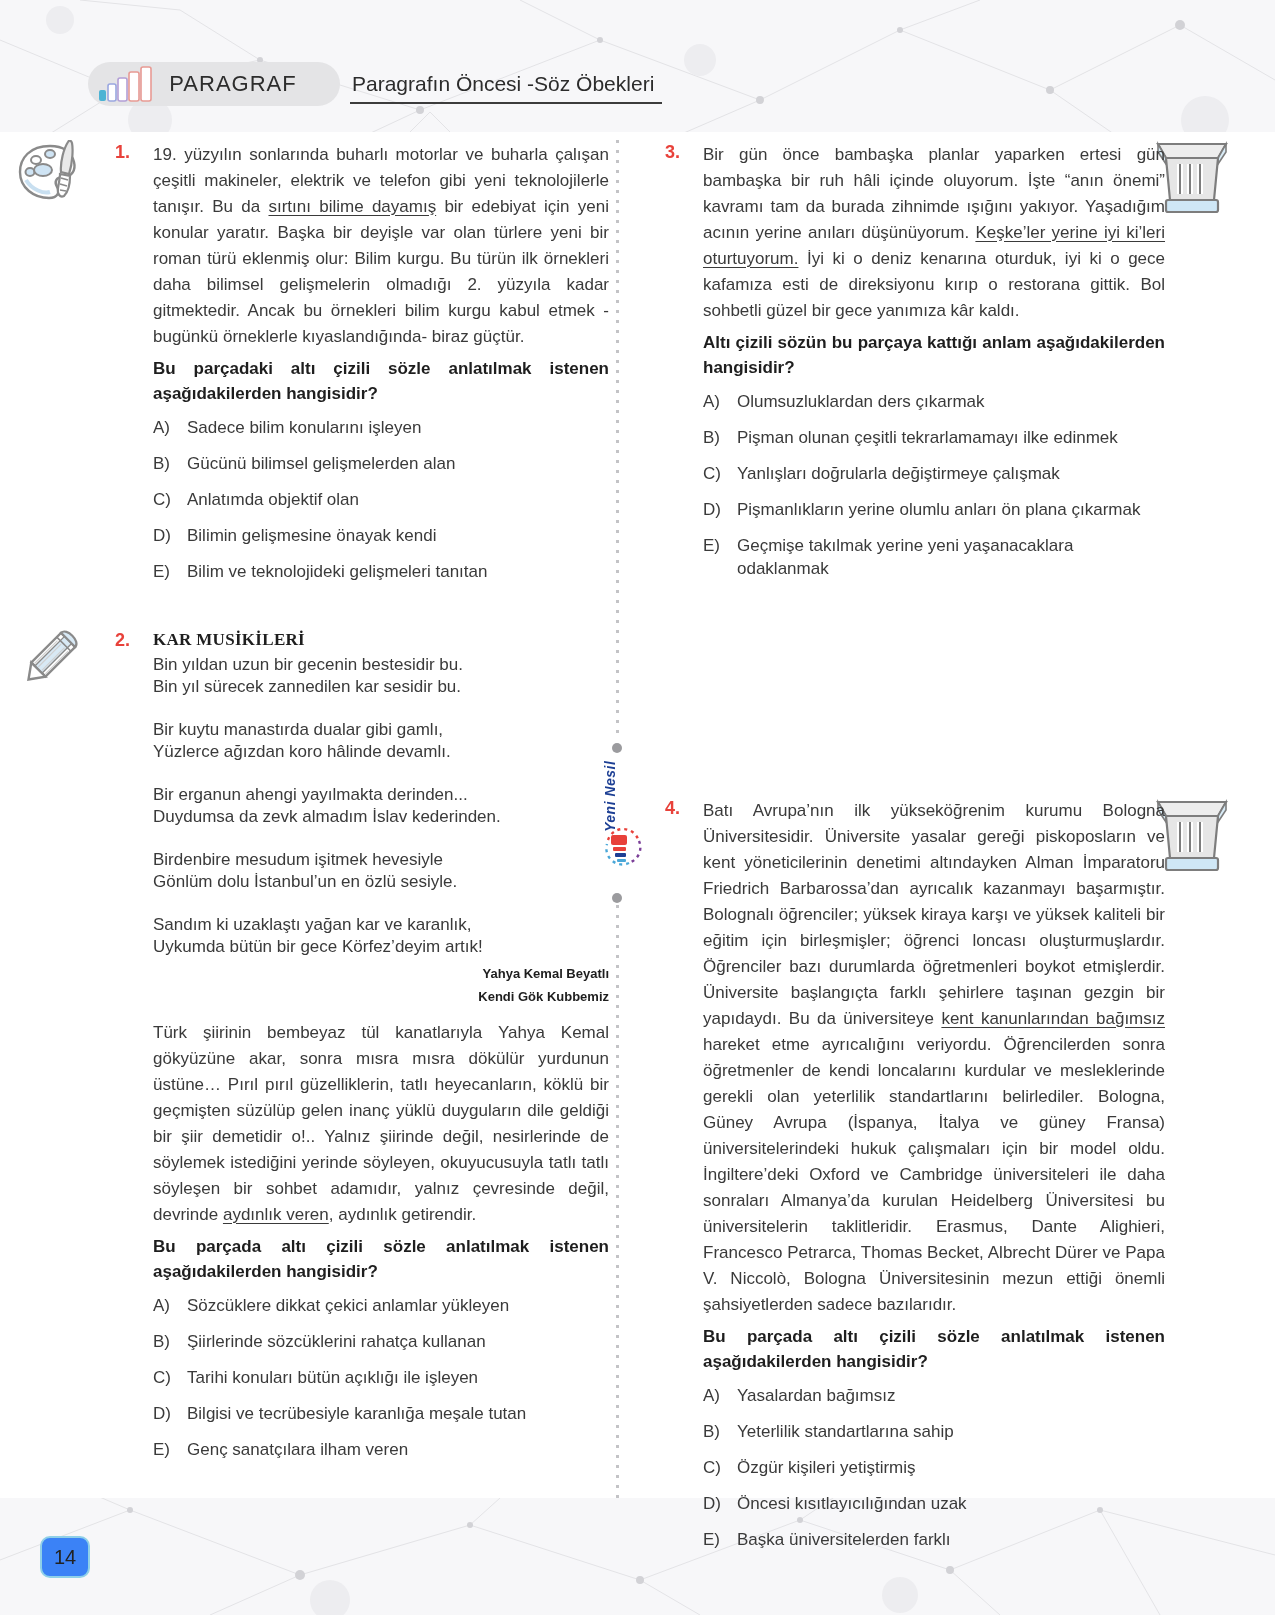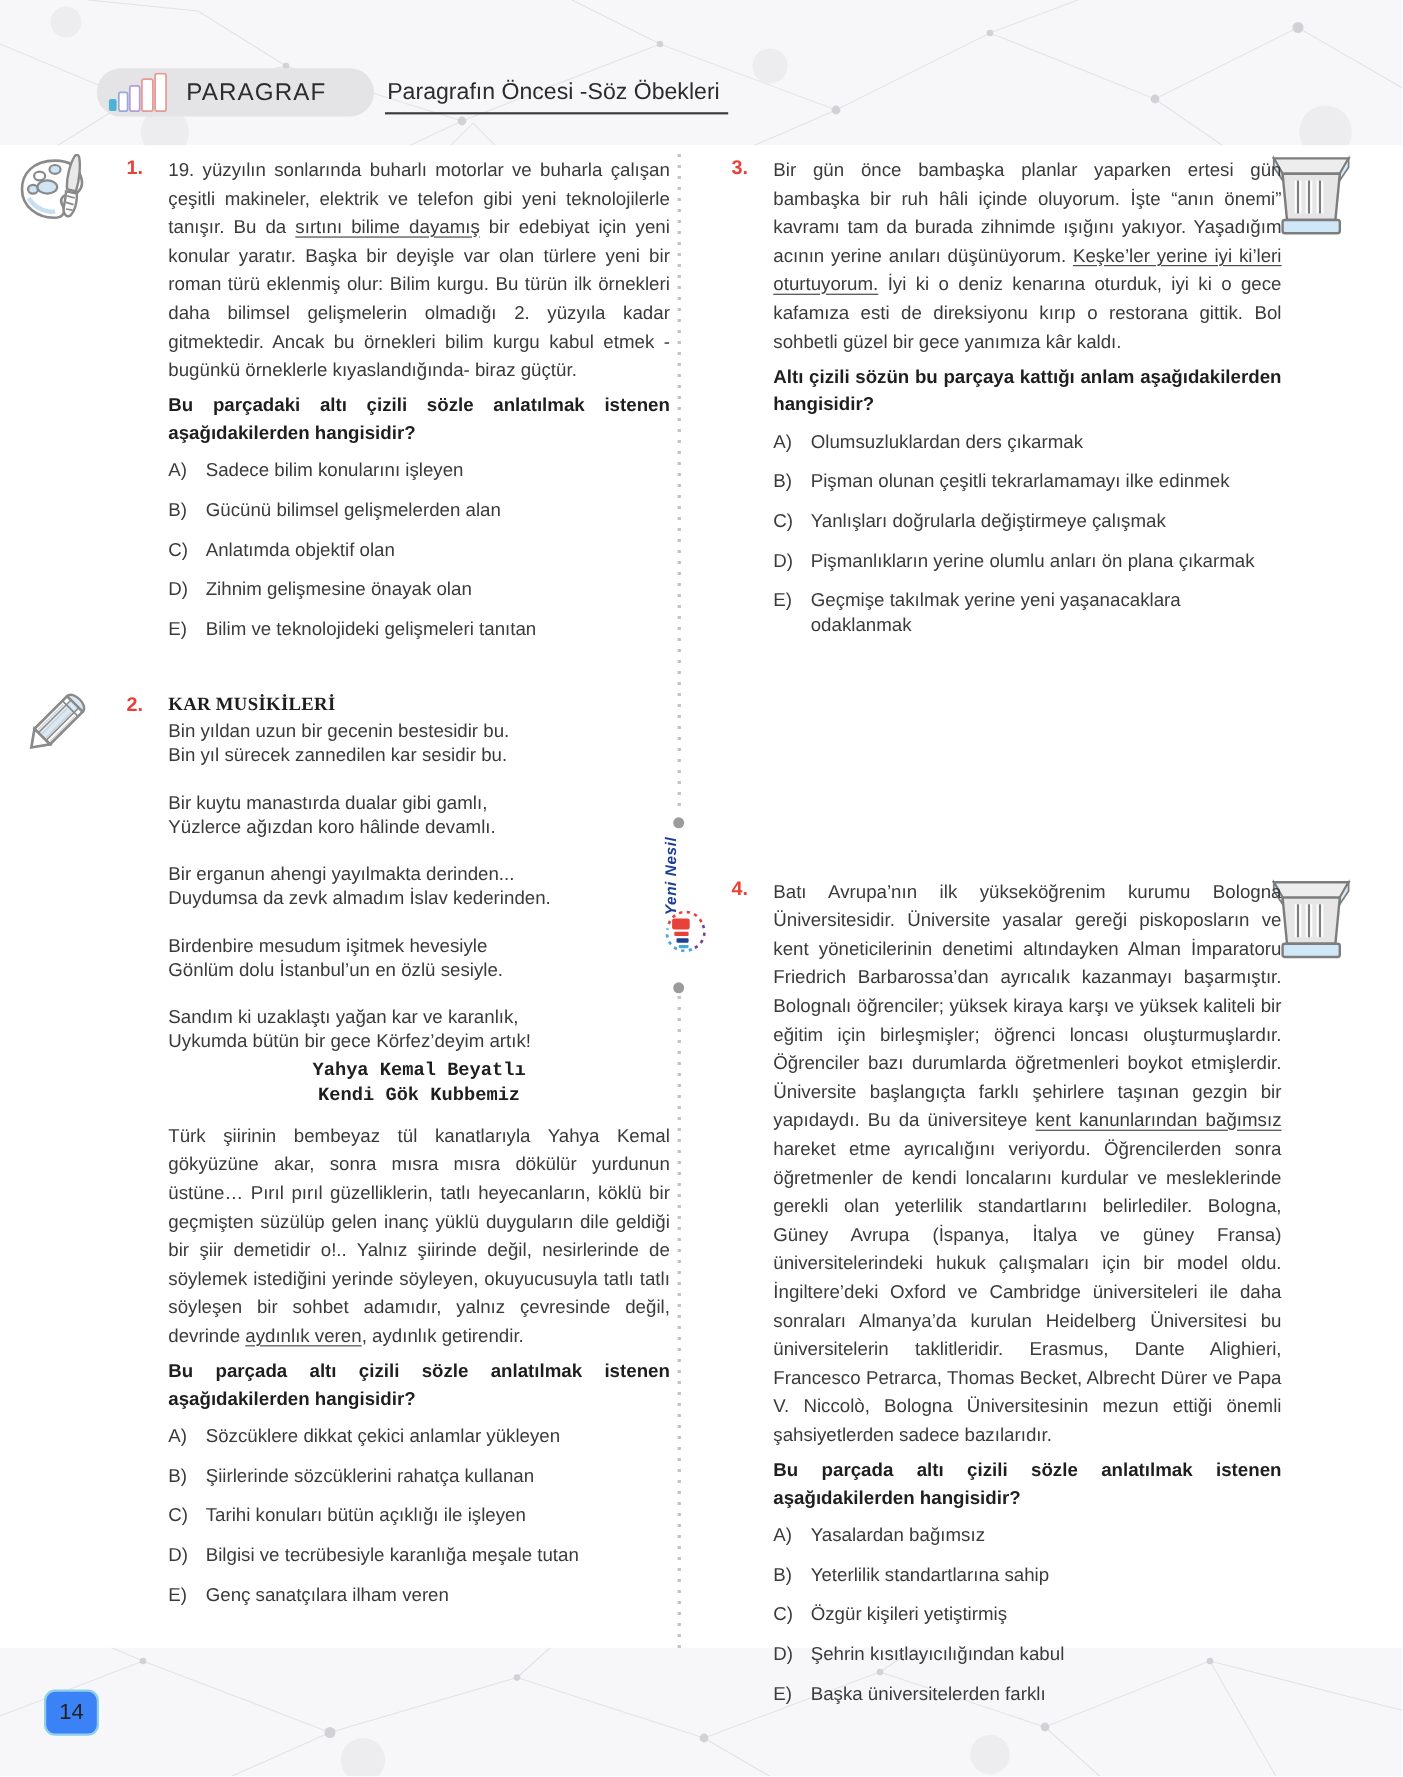--- a/index.html
+++ b/index.html
@@ -23,21 +23,21 @@
   .qbody{margin-left:38px;}
   .para{margin:0;font-size:17px;line-height:26px;text-align:justify;color:#3a3a3a;}
   .u{text-decoration:underline;text-underline-offset:3px;}
   .stem{margin:6px 0 10px 0;font-size:17px;line-height:25px;font-weight:bold;color:#1e1e1e;text-align:justify;}
   .options{list-style:none;margin:0;padding:0;}
   .option{position:relative;padding-left:34px;margin:0 0 13px 0;font-size:17px;line-height:23px;color:#3a3a3a;}
   .letter{position:absolute;left:0;top:0;}
   .poem-title{font-size:17px;font-weight:bold;color:#1e1e1e;letter-spacing:.3px;margin:0 0 4px 0;font-family:Liberation Serif, serif;}
   .stanza{margin:0 0 21px 0;}
   .pline{font-size:17px;line-height:22px;color:#3a3a3a;}
-  .attrib{text-align:center;font-weight:bold;color:#1e1e1e;font-size:17px;line-height:23px;margin:2px 0 12px 0;font-family:Liberation Mono, monospace;}
+  .attrib{text-align:right;font-weight:bold;color:#1e1e1e;font-size:13px;line-height:23px;margin:2px 0 12px 0;}
 
   
   .vdots{position:absolute;left:616px;width:3px;z-index:2;
          background:repeating-linear-gradient(to bottom,#c3c3c6 0 3px,transparent 3px 10px);}
   .bigdot{position:absolute;left:612px;width:10px;height:10px;border-radius:50%;background:#9b9b9e;z-index:2;}
   .brand-text{position:absolute;left:602px;top:748px;height:84px;writing-mode:vertical-rl;transform:rotate(180deg);
               font-size:14px;font-weight:bold;font-style:italic;letter-spacing:.5px;color:#1d3f94;z-index:3;}
   .brand-logo{position:absolute;left:602px;top:826px;z-index:3;}
 
   
@@ -169,21 +169,21 @@
 
     <section class="question" style="left:115px;top:142px;width:494px">
       <span class="qnum">1.</span>
       <div class="qbody">
         <p class="para"><span>19. yüzyılın sonlarında buharlı motorlar ve buharla çalışan çeşitli makineler, elektrik ve telefon gibi yeni teknolojilerle tanışır. Bu da </span><span class="u">sırtını bilime dayamış</span><span> bir edebiyat için yeni konular yaratır. Başka bir deyişle var olan türlere yeni bir roman türü eklenmiş olur: Bilim kurgu. Bu türün ilk örnekleri daha bilimsel gelişmelerin olmadığı 2. yüzyıla kadar gitmektedir. Ancak bu örnekleri bilim kurgu kabul etmek -bugünkü örneklerle kıyaslandığında- biraz güçtür.</span></p>
         <p class="stem">Bu parçadaki altı çizili sözle anlatılmak istenen aşağıdakilerden hangisidir?</p>
         <ul class="options">
           <li class="option"><span class="letter">A)</span><span>Sadece bilim konularını işleyen</span></li>
           <li class="option"><span class="letter">B)</span><span>Gücünü bilimsel gelişmelerden alan</span></li>
           <li class="option"><span class="letter">C)</span><span>Anlatımda objektif olan</span></li>
-          <li class="option"><span class="letter">D)</span><span>Zihnim gelişmesine önayak olan</span></li>
+          <li class="option"><span class="letter">D)</span><span>Bilimin gelişmesine önayak kendi</span></li>
           <li class="option"><span class="letter">E)</span><span>Bilim ve teknolojideki gelişmeleri tanıtan</span></li>
         </ul>
       </div>
     </section>
 
     <section class="question" style="left:115px;top:630px;width:494px">
       <span class="qnum">2.</span>
       <div class="qbody">
         <p class="poem-title">KAR MUSİKİLERİ</p>
         <div>
@@ -241,21 +241,21 @@
 
     <section class="question" style="left:665px;top:798px;width:500px">
       <span class="qnum">4.</span>
       <div class="qbody">
         <p class="para"><span>Batı Avrupa’nın ilk yükseköğrenim kurumu Bologna Üniversitesidir. Üniversite yasalar gereği piskoposların ve kent yöneticilerinin denetimi altındayken Alman İmparatoru Friedrich Barbarossa’dan ayrıcalık kazanmayı başarmıştır. Bolognalı öğrenciler; yüksek kiraya karşı ve yüksek kaliteli bir eğitim için birleşmişler; öğrenci loncası oluşturmuşlardır. Öğrenciler bazı durumlarda öğretmenleri boykot etmişlerdir. Üniversite başlangıçta farklı şehirlere taşınan gezgin bir yapıdaydı. Bu da üniversiteye </span><span class="u">kent kanunlarından bağımsız</span><span> hareket etme ayrıcalığını veriyordu. Öğrencilerden sonra öğretmenler de kendi loncalarını kurdular ve mesleklerinde gerekli olan yeterlilik standartlarını belirlediler. Bologna, Güney Avrupa (İspanya, İtalya ve güney Fransa) üniversitelerindeki hukuk çalışmaları için bir model oldu. İngiltere’deki Oxford ve Cambridge üniversiteleri ile daha sonraları Almanya’da kurulan Heidelberg Üniversitesi bu üniversitelerin taklitleridir. Erasmus, Dante Alighieri, Francesco Petrarca, Thomas Becket, Albrecht Dürer ve Papa V. Niccolò, Bologna Üniversitesinin mezun ettiği önemli şahsiyetlerden sadece bazılarıdır.</span></p>
         <p class="stem">Bu parçada altı çizili sözle anlatılmak istenen aşağıdakilerden hangisidir?</p>
         <ul class="options">
           <li class="option"><span class="letter">A)</span><span>Yasalardan bağımsız</span></li>
           <li class="option"><span class="letter">B)</span><span>Yeterlilik standartlarına sahip</span></li>
           <li class="option"><span class="letter">C)</span><span>Özgür kişileri yetiştirmiş</span></li>
-          <li class="option"><span class="letter">D)</span><span>Şehrin kısıtlayıcılığından kabul</span></li>
+          <li class="option"><span class="letter">D)</span><span>Öncesi kısıtlayıcılığından uzak</span></li>
           <li class="option"><span class="letter">E)</span><span>Başka üniversitelerden farklı</span></li>
         </ul>
       </div>
     </section>
 
     <div class="pagenum">14</div>
 
   </div>
 </div>
 

